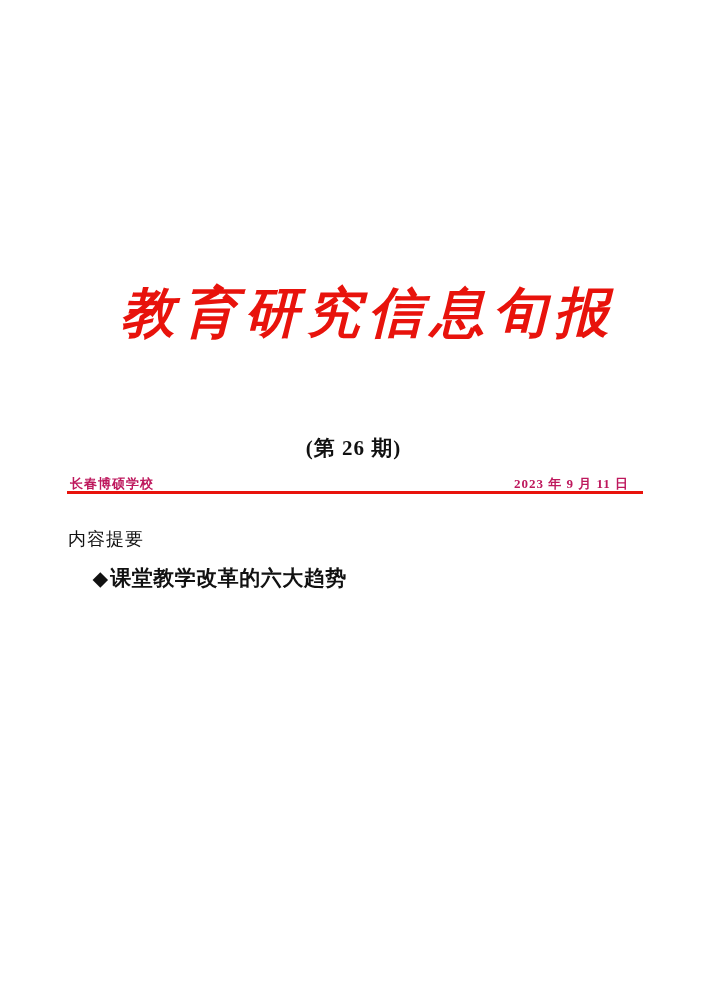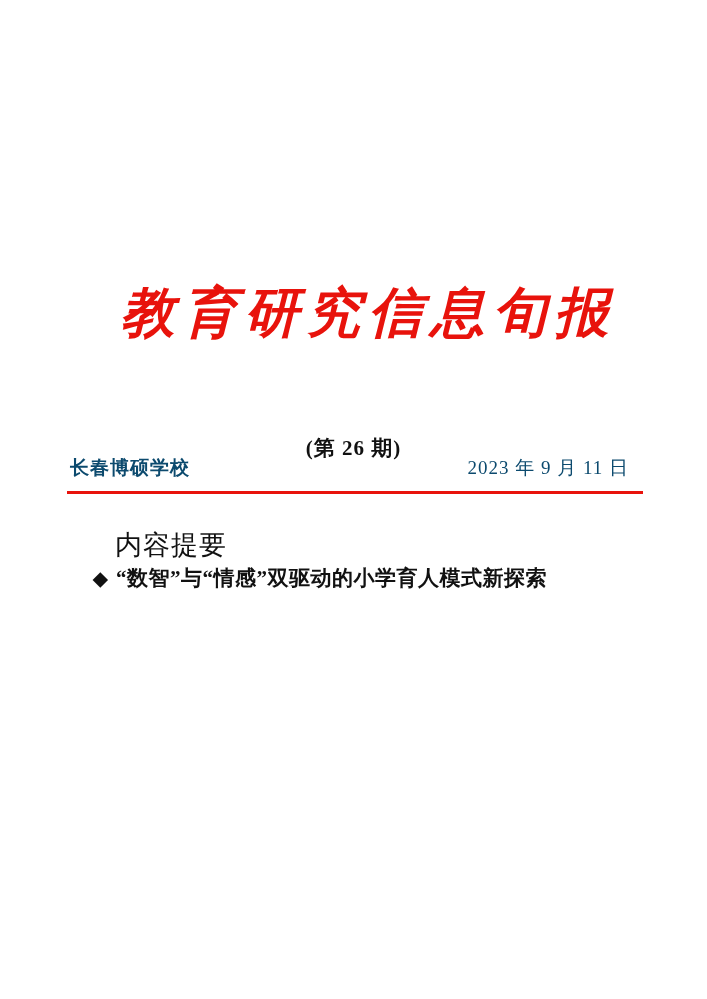--- a/index.html
+++ b/index.html
@@ -46,47 +46,47 @@
     margin-top: 32px;
   }
   .meta-row {
     position: absolute;
     top: 455px;
     left: 70px;
     right: 78px;
     display: flex;
     justify-content: space-between;
     align-items: baseline;
-    font-size: 19px;
-    color: #0c4a6e;
+    font-size: 13px;
+    color: #be185d;
   }
   .school-name {
     font-weight: bold;
     letter-spacing: 1px;
   }
   .issue-date {
-    font-weight: normal;
+    font-weight: bold;
     letter-spacing: 1px;
+    margin-top: 20px;
   }
   .red-divider {
     position: absolute;
     top: 491px;
     left: 67px;
     width: 576px;
     height: 3px;
     background: #e8130c;
   }
   .summary-heading {
     position: absolute;
     top: 527px;
     left: 68px;
-    font-size: 27px;
+    font-size: 18px;
     letter-spacing: 1px;
     color: #111111;
-    margin-left: 47px;
   }
   .items {
     position: absolute;
     top: 560px;
     left: 93px;
     right: 40px;
   }
   .item {
     height: 37px;
     line-height: 37px;
@@ -116,17 +116,17 @@
     <span class="school-name">长春博硕学校</span>
     <span class="issue-date">2023 年 9 月 11 日</span>
   </div>
 
   <div class="red-divider"></div>
 
   <div class="summary-heading">内容提要</div>
 
   <div class="items">
     <div class="item">
-      <span class="bullet">◆</span><span> “数智”与“情感”双驱动的小学育人模式新探索</span>
+      <span class="bullet">◆</span><span>课堂教学改革的六大趋势</span>
     </div>
   </div>
 
 </div>
 
 </body></html>

